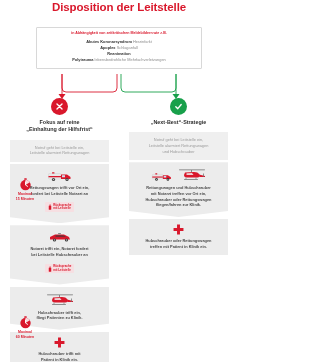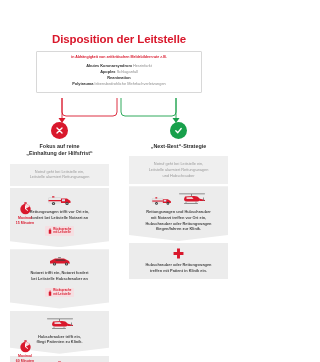--- a/index.html
+++ b/index.html
@@ -13,23 +13,22 @@
   }
   .sheet{position:relative;width:238px;height:362px;}
 
   
   .title{
     text-align:center;
     font-size:11.5px;
     font-weight:bold;
     color:#d9182c;
     letter-spacing:-0.1px;
-    padding-top:9px;
+    padding-top:1px;
     line-height:1.1;
-    margin-top:24px;
   }
   .intro-box{
     position:absolute;
     left:36px;top:27px;width:166px;
     border:1px solid #d8d8d8;
     border-radius:1px;
     background:#fff;
     padding:3px 4px 5px 4px;
     box-sizing:border-box;
   }

